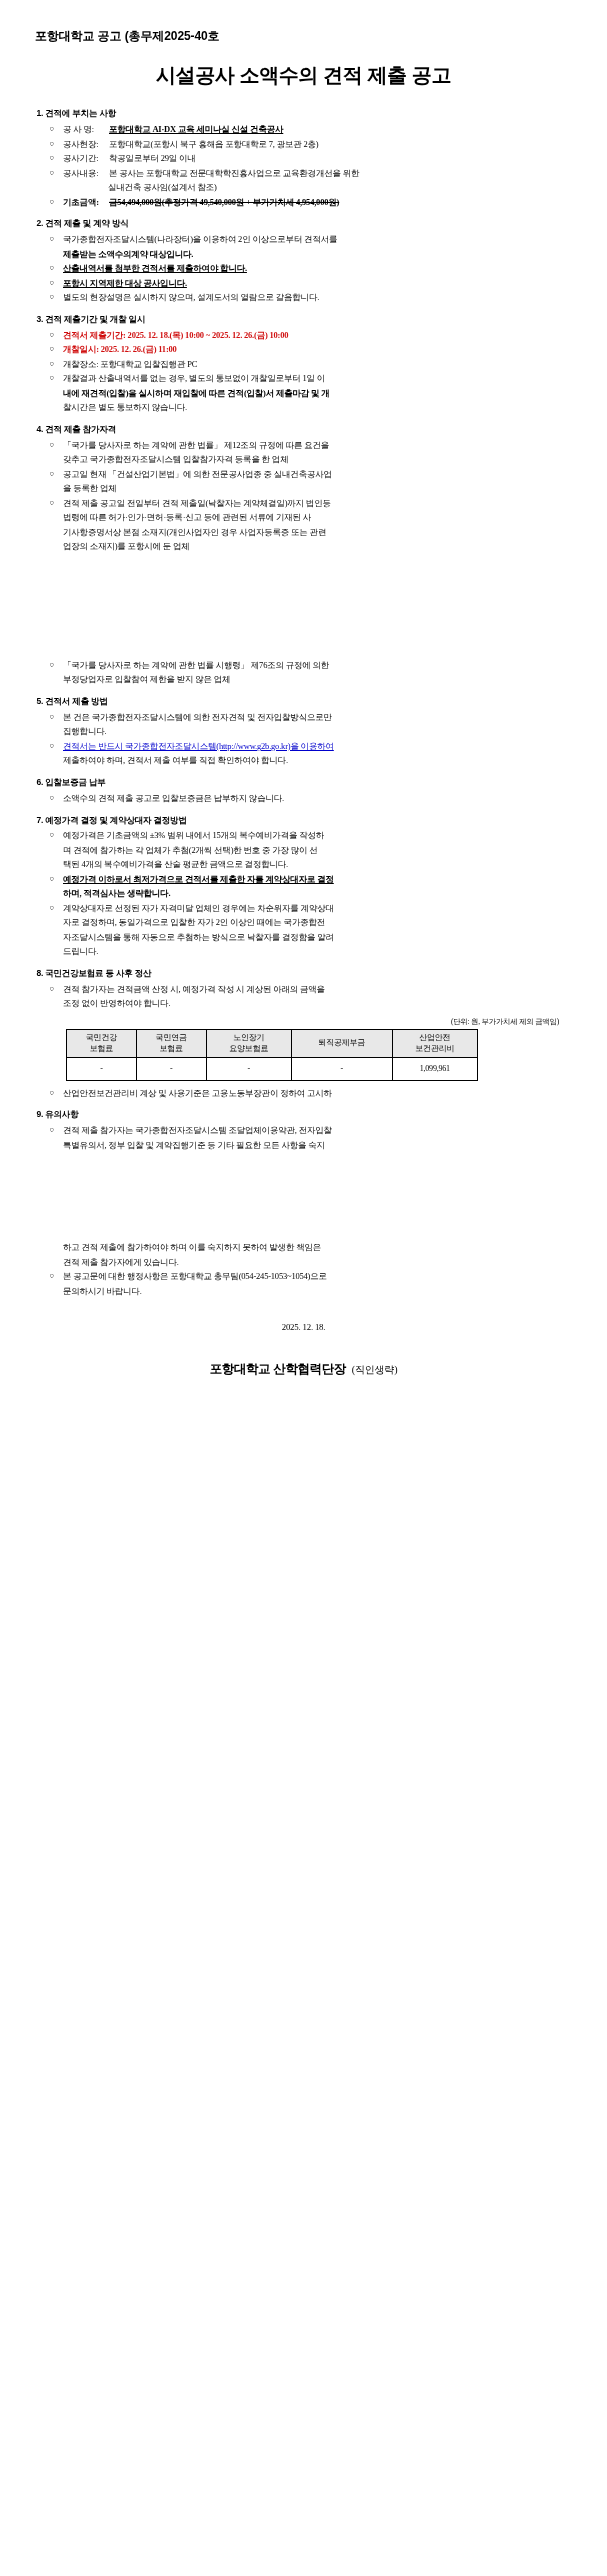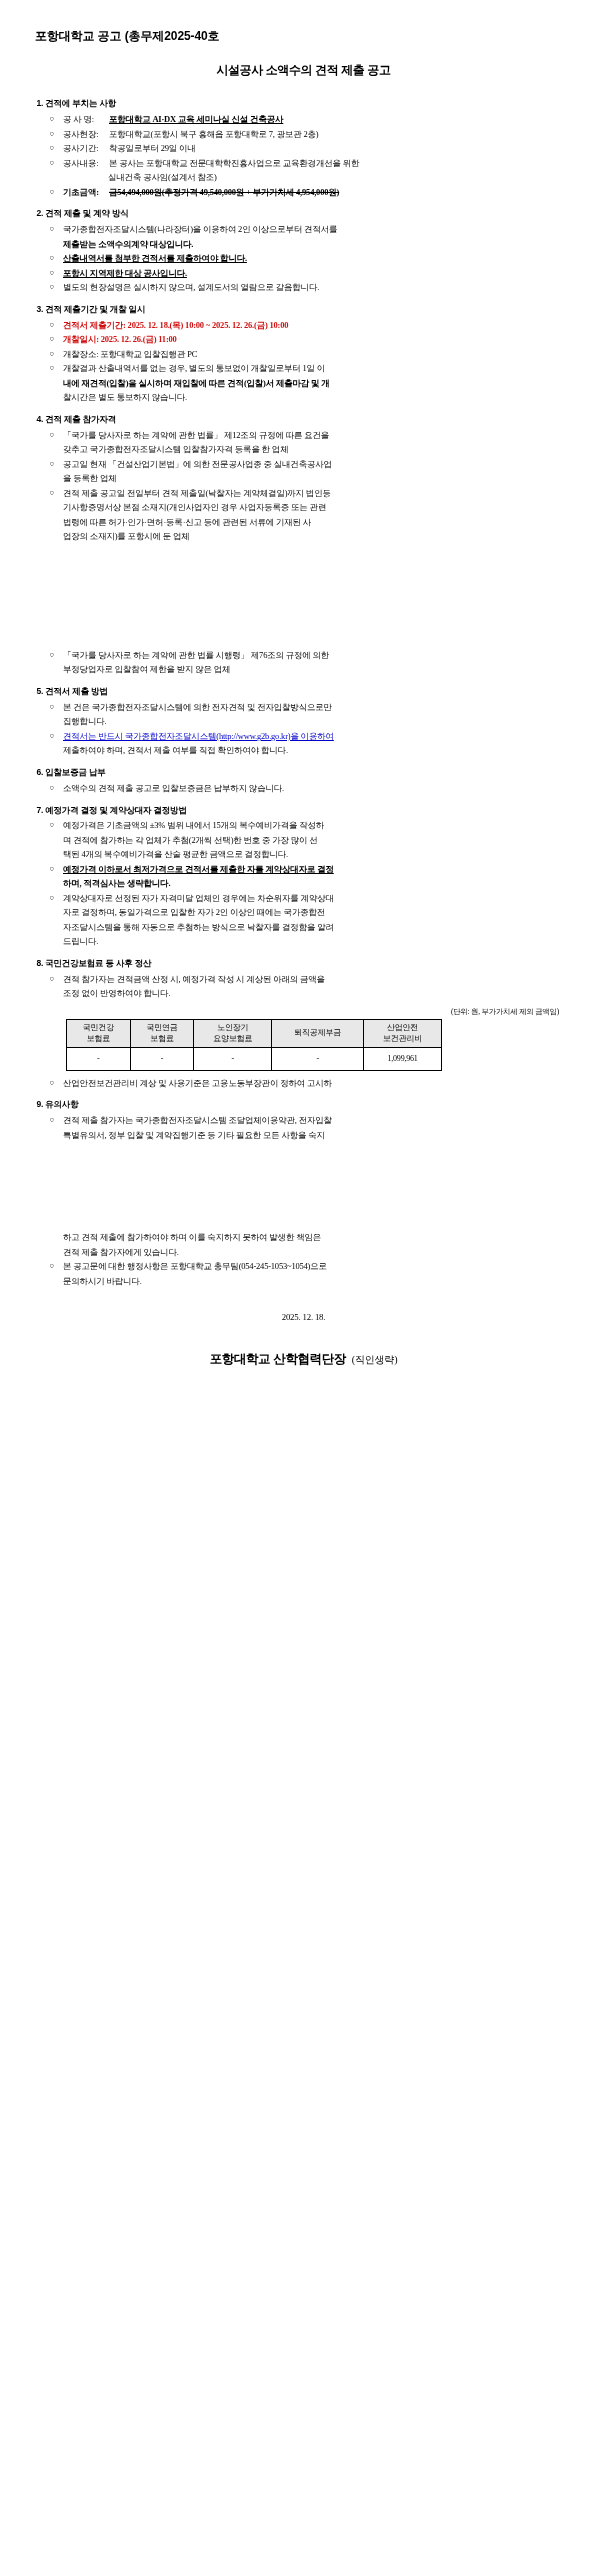--- a/index.html
+++ b/index.html
@@ -23,21 +23,21 @@
   .doc-header {
     font-family: "Liberation Sans", sans-serif;
     font-size: 12px;
     font-weight: bold;
     letter-spacing: -0.1px;
     margin: 5.9px 0 0 2.9px;
   }
   .doc-title {
     text-align: center;
     font-family: "Liberation Sans", sans-serif;
-    font-size: 12px;
+    font-size: 20px;
     font-weight: bold;
     letter-spacing: -0.4px;
     margin: 17.6px 0 19px 0;
   }
   .section {
     margin: 0 0 10.3px 0;
   }
   .sec-head {
     font-family: "Liberation Sans", sans-serif;
     font-size: 8.5px;
@@ -75,21 +75,21 @@
   .link { color: #0000cc; text-decoration: underline; }
   .table-note {
     text-align: right;
     font-size: 7.4px;
     letter-spacing: -0.2px;
     margin: 7.4px 16px 2.2px 0;
   }
   table.fee {
     border-collapse: collapse;
     margin: 0 0 5.9px 34px;
-    width: 376px;
+    width: 412px;
   }
   table.fee th, table.fee td {
     border: 0.7px solid #000000;
     text-align: center;
     font-size: 8px;
     letter-spacing: -0.2px;
     padding: 2.9px 1.5px;
   }
   table.fee th {
     background: #e8e8e8;
@@ -172,22 +172,22 @@
   </div>
 
   <div class="section">
     <div class="sec-head"><span>4.</span> <span>견적 제출 참가자격</span></div>
     <ul class="items">
       <li class="item"><span class="marker">○</span><span>「국가를 당사자로 하는 계약에 관한 법률」 제12조의 규정에 따른 요건을</span></li>
       <li class="item" style="padding-left:31px"><span>갖추고 국가종합전자조달시스템 입찰참가자격 등록을 한 업체</span></li>
       <li class="item"><span class="marker">○</span><span>공고일 현재 「건설산업기본법」에 의한 전문공사업종 중 실내건축공사업</span></li>
       <li class="item" style="padding-left:31px"><span>을 등록한 업체</span></li>
       <li class="item"><span class="marker">○</span><span>견적 제출 공고일 전일부터 견적 제출일(낙찰자는 계약체결일)까지 법인등</span></li>
+      <li class="item" style="padding-left:31px"><span>법령에 따른 허가·인가·면허·등록·신고 등에 관련된 서류에 기재된 사</span></li>
       <li class="item" style="padding-left:31px"><span>기사항증명서상 본점 소재지(개인사업자인 경우 사업자등록증 또는 관련</span></li>
-      <li class="item" style="padding-left:31px"><span>법령에 따른 허가·인가·면허·등록·신고 등에 관련된 서류에 기재된 사</span></li>
       <li class="item" style="padding-left:31px"><span>업장의 소재지)를 포항시에 둔 업체</span></li>
     </ul>
   </div>
 
   <div class="spacer-block"></div>
 
   <div class="section">
     <ul class="items">
       <li class="item"><span class="marker">○</span><span>「국가를 당사자로 하는 계약에 관한 법률 시행령」 제76조의 규정에 의한</span></li>
       <li class="item" style="padding-left:31px"><span>부정당업자로 입찰참여 제한을 받지 않은 업체</span></li>

